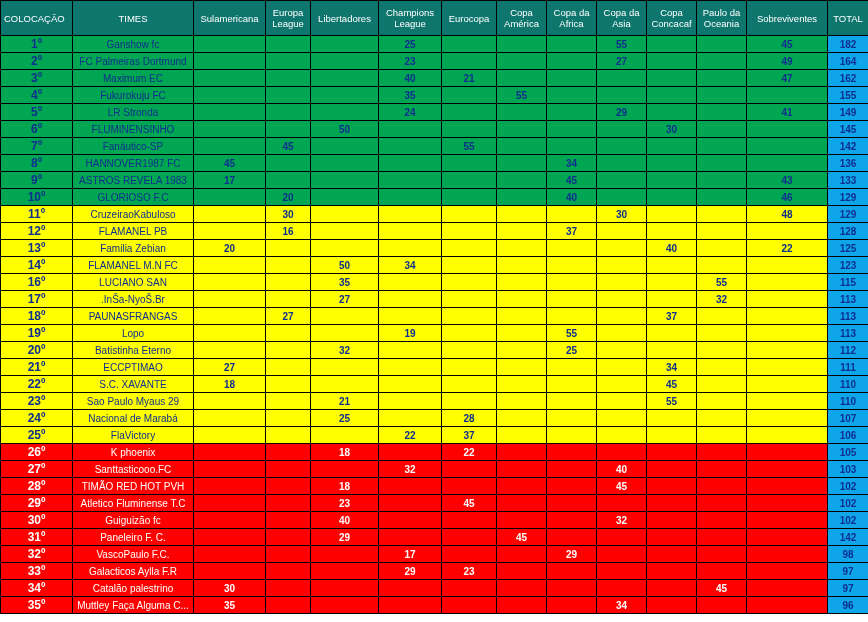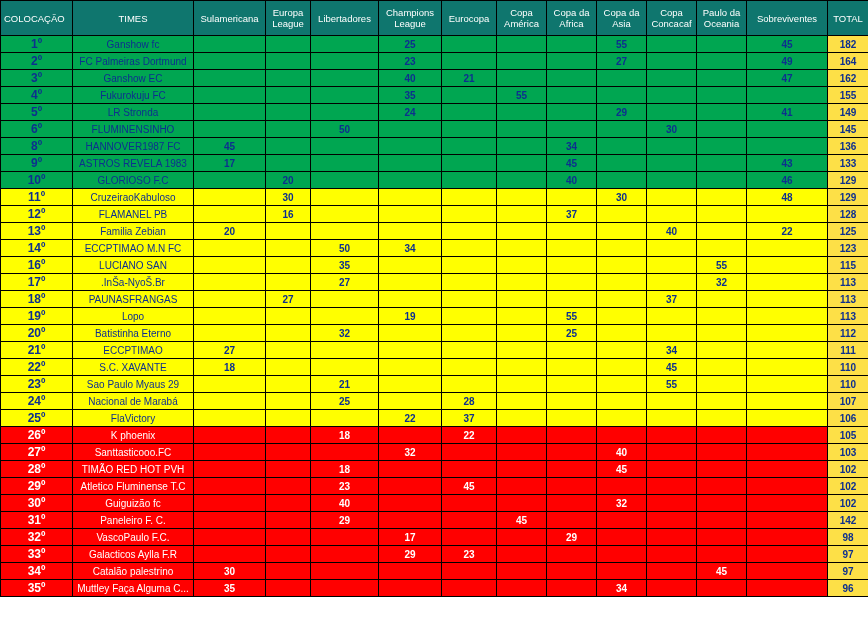--- a/index.html
+++ b/index.html
@@ -18,21 +18,21 @@
   }
   thead th.left{text-align:left;padding-left:3px;}
   tbody td{height:16px;line-height:15px;font-weight:bold;}
   td.pos{color:#0d2f8f;font-size:12px;font-weight:bold;}
   td.team{color:#0d2f8f;font-size:10px;font-weight:normal;white-space:nowrap;overflow:hidden;text-overflow:ellipsis;}
   td.num{color:#0d2f8f;font-size:10px;font-weight:bold;}
   td.total{color:#0d2f8f;font-size:10px;font-weight:bold;}
   tr.green td{background:#00a651;}
   tr.yellow td{background:#ffff00;}
   tr.red td{background:#ff0000;}
-  tr.green td.total, tr.yellow td.total, tr.red td.total{background:#fde047;}
+  tr.green td.total, tr.yellow td.total, tr.red td.total{background:#0ea5e9;}
   tr.red td.pos, tr.red td.team, tr.red td.num{color:#ffffff;}
   tr.red td.total{color:#0d2f8f;}
   tr.green td.pos, tr.green td.team, tr.green td.num{color:#0d2f8f;}
 </style>
 </head>
 <body>
 
 <div id="sheet">
   <table>
     <colgroup>
@@ -97,21 +97,21 @@
           <td class="num"></td>
           <td class="num"></td>
           <td class="num">27</td>
           <td class="num"></td>
           <td class="num"></td>
           <td class="num">49</td>
           <td class="total">164</td>
         </tr>
         <tr class="green">
           <td class="pos">3º</td>
-          <td class="team">Ganshow EC</td>
+          <td class="team">Maximum EC</td>
           <td class="num"></td>
           <td class="num"></td>
           <td class="num"></td>
           <td class="num">40</td>
           <td class="num">21</td>
           <td class="num"></td>
           <td class="num"></td>
           <td class="num"></td>
           <td class="num"></td>
           <td class="num"></td>
@@ -158,20 +158,36 @@
           <td class="num">50</td>
           <td class="num"></td>
           <td class="num"></td>
           <td class="num"></td>
           <td class="num"></td>
           <td class="num"></td>
           <td class="num">30</td>
           <td class="num"></td>
           <td class="num"></td>
           <td class="total">145</td>
+        </tr>
+        <tr class="green">
+          <td class="pos">7º</td>
+          <td class="team">Fanáutico-SP</td>
+          <td class="num"></td>
+          <td class="num">45</td>
+          <td class="num"></td>
+          <td class="num"></td>
+          <td class="num">55</td>
+          <td class="num"></td>
+          <td class="num"></td>
+          <td class="num"></td>
+          <td class="num"></td>
+          <td class="num"></td>
+          <td class="num"></td>
+          <td class="total">142</td>
         </tr>
         <tr class="green">
           <td class="pos">8º</td>
           <td class="team">HANNOVER1987 FC</td>
           <td class="num">45</td>
           <td class="num"></td>
           <td class="num"></td>
           <td class="num"></td>
           <td class="num"></td>
           <td class="num"></td>
@@ -257,21 +273,21 @@
           <td class="num"></td>
           <td class="num"></td>
           <td class="num"></td>
           <td class="num">40</td>
           <td class="num"></td>
           <td class="num">22</td>
           <td class="total">125</td>
         </tr>
         <tr class="yellow">
           <td class="pos">14º</td>
-          <td class="team">ECCPTIMAO M.N FC</td>
+          <td class="team">FLAMANEL M.N FC</td>
           <td class="num"></td>
           <td class="num"></td>
           <td class="num">50</td>
           <td class="num">34</td>
           <td class="num"></td>
           <td class="num"></td>
           <td class="num"></td>
           <td class="num"></td>
           <td class="num"></td>
           <td class="num"></td>

